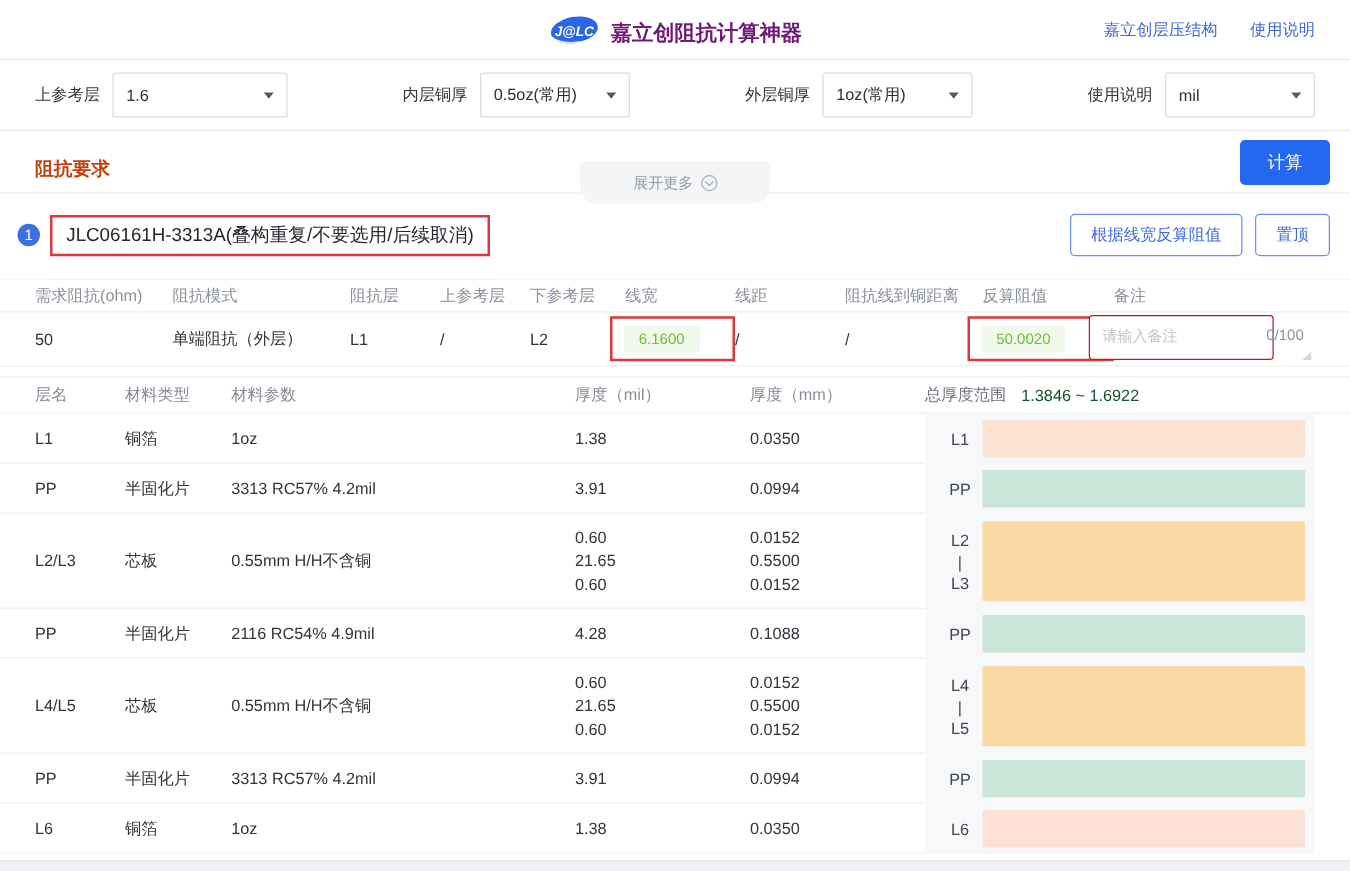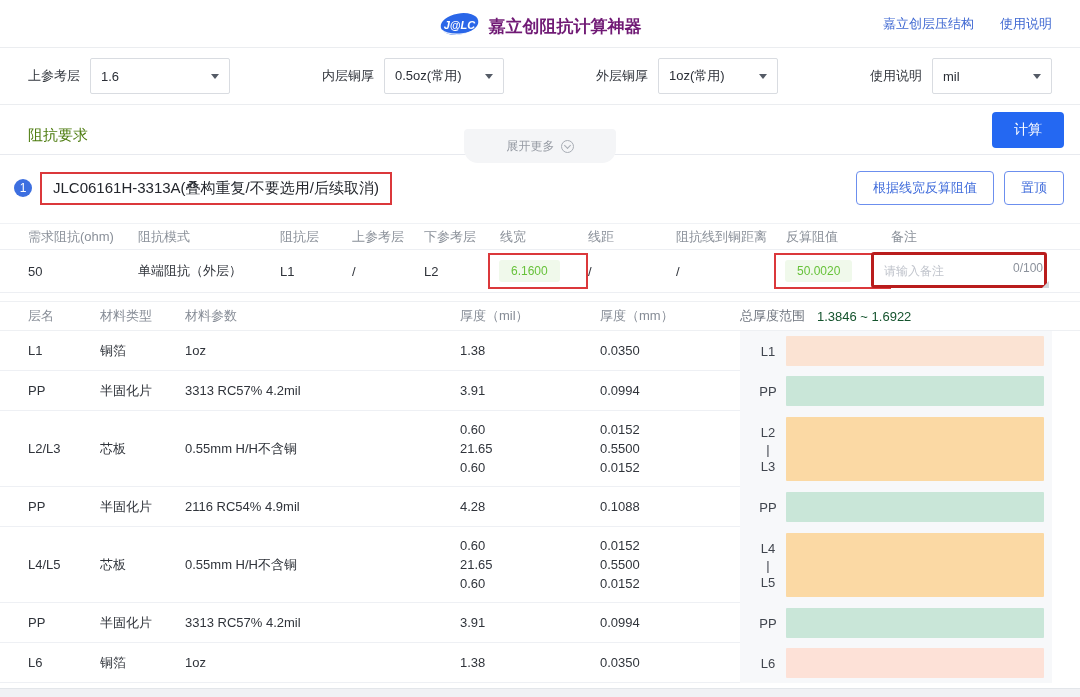--- a/index.html
+++ b/index.html
@@ -24,21 +24,21 @@
   .field-label { font-size:13px; color:#31353c; white-space:nowrap; }
   .select { height:36px; min-width:120px; border:1px solid #d9dce1; border-radius:2px;
             background:#fff; display:flex; align-items:center; justify-content:space-between;
             padding:0 10px; font-size:13px; color:#2a2e36; cursor:pointer; }
   .select.w140 { min-width:140px; }
   .caret { width:0; height:0; border:4px solid transparent; border-top:5px solid #555b66;
            margin-top:5px; margin-left:8px; }
   
   .req-bar { height:50px; border-bottom:1px solid #e8eaef; position:relative;
              display:flex; align-items:center; padding:0 16px 0 28px; }
-  .req-title { font-size:15px; font-weight:normal; color:#4d7c0f;margin-top:12px; }
+  .req-title { font-size:15px; font-weight:bold; color:#c2410c;margin-top:12px; }
   .calc-btn { margin-left:auto; width:72px; height:36px; background:#2468f2; color:#fff;
               font-size:14px; border:none; border-radius:4px; cursor:pointer; }
   .expand-tab { position:absolute; left:50%; top:24px; transform:translateX(-50%);
                 width:152px; height:34px; background:#f4f5f7;
                 border-radius:4px 4px 14px 14px; z-index:2;
                 display:flex; align-items:center; justify-content:center; gap:6px;
                 font-size:12px; color:#959aa3; cursor:pointer; }
   .circ-chev { width:13px; height:13px; border:1px solid #a8adb5; border-radius:50%;
                position:relative; display:inline-block; }
   .circ-chev::after { content:""; position:absolute; left:3.5px; top:2.5px; width:4px; height:4px;
@@ -58,21 +58,21 @@
   .imp-grid { display:grid; padding-left:28px; padding-right:16px;
               grid-template-columns:110px 142px 72px 72px 76px 88px 88px 110px 105px 1fr;
               align-items:center; }
   .imp-head { height:26px; border-top:1px solid #f0f2f5; color:#8a9099; font-size:13px; }
   .imp-row { height:44px; border-top:1px solid #edeff3; border-bottom:1px solid #edeff3;
              font-size:13px; color:#2f333a; }
   .red-box { border:2px solid #db383b; padding:5px 9px; display:inline-block; margin-left:-12px; }
   .chip { background:#f0f9eb; color:#67c23a; font-size:12px; padding:4px 12px;
           border-radius:3px; display:inline-block; }
   .note-wrap { position:relative; width:180px; margin-left:-20px; }
-  .note-area { width:176px; height:36px; border:3px solid #b91c1c; border-radius:3px;
+  .note-area { width:148px; height:36px; border:1px solid #b91c1c; border-radius:3px;
                resize:none; font-size:12px; padding:8px 50px 4px 10px; outline:none;
                font-family:"Liberation Sans","DejaVu Sans",sans-serif; }
   .note-area::placeholder { color:#c0c4cc; }
   .note-count { position:absolute; right:8px; top:9px; font-size:12px; color:#8b919b; }
   .note-corner { position:absolute; right:2px; bottom:3px; width:0; height:0;
                  border-left:7px solid transparent; border-bottom:7px solid #d4d7dc; }
   
   .layer-section { margin-top:8px; }
   .layer-head { height:30px; border-top:1px solid #eef0f3; border-bottom:1px solid #eef0f3;
                 display:flex; align-items:center; font-size:13px; }

